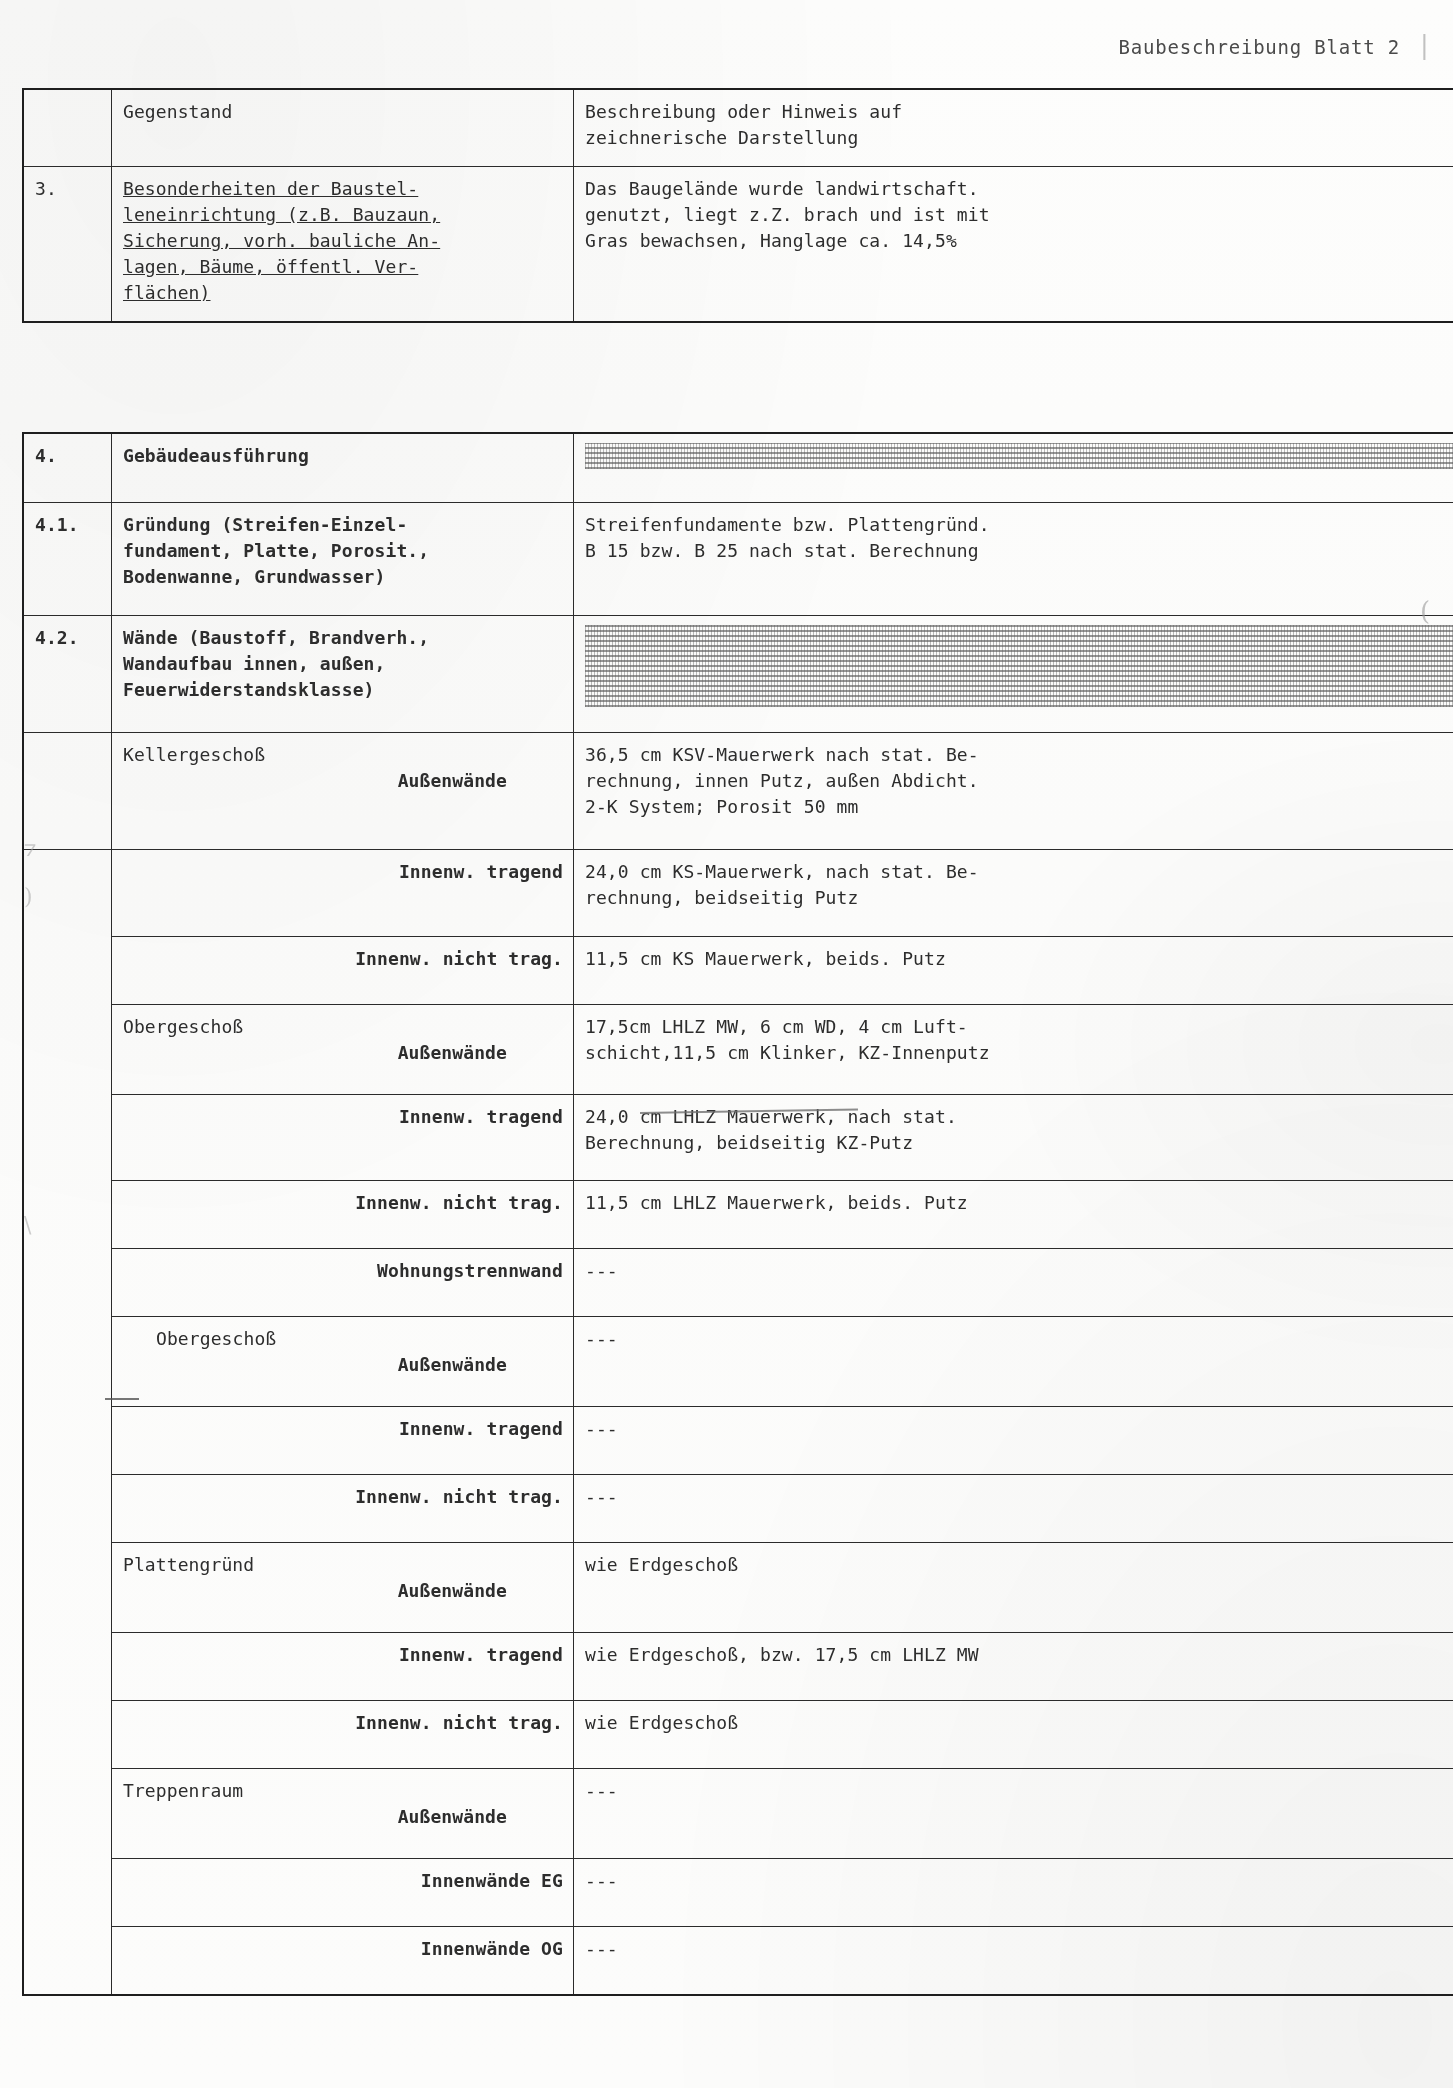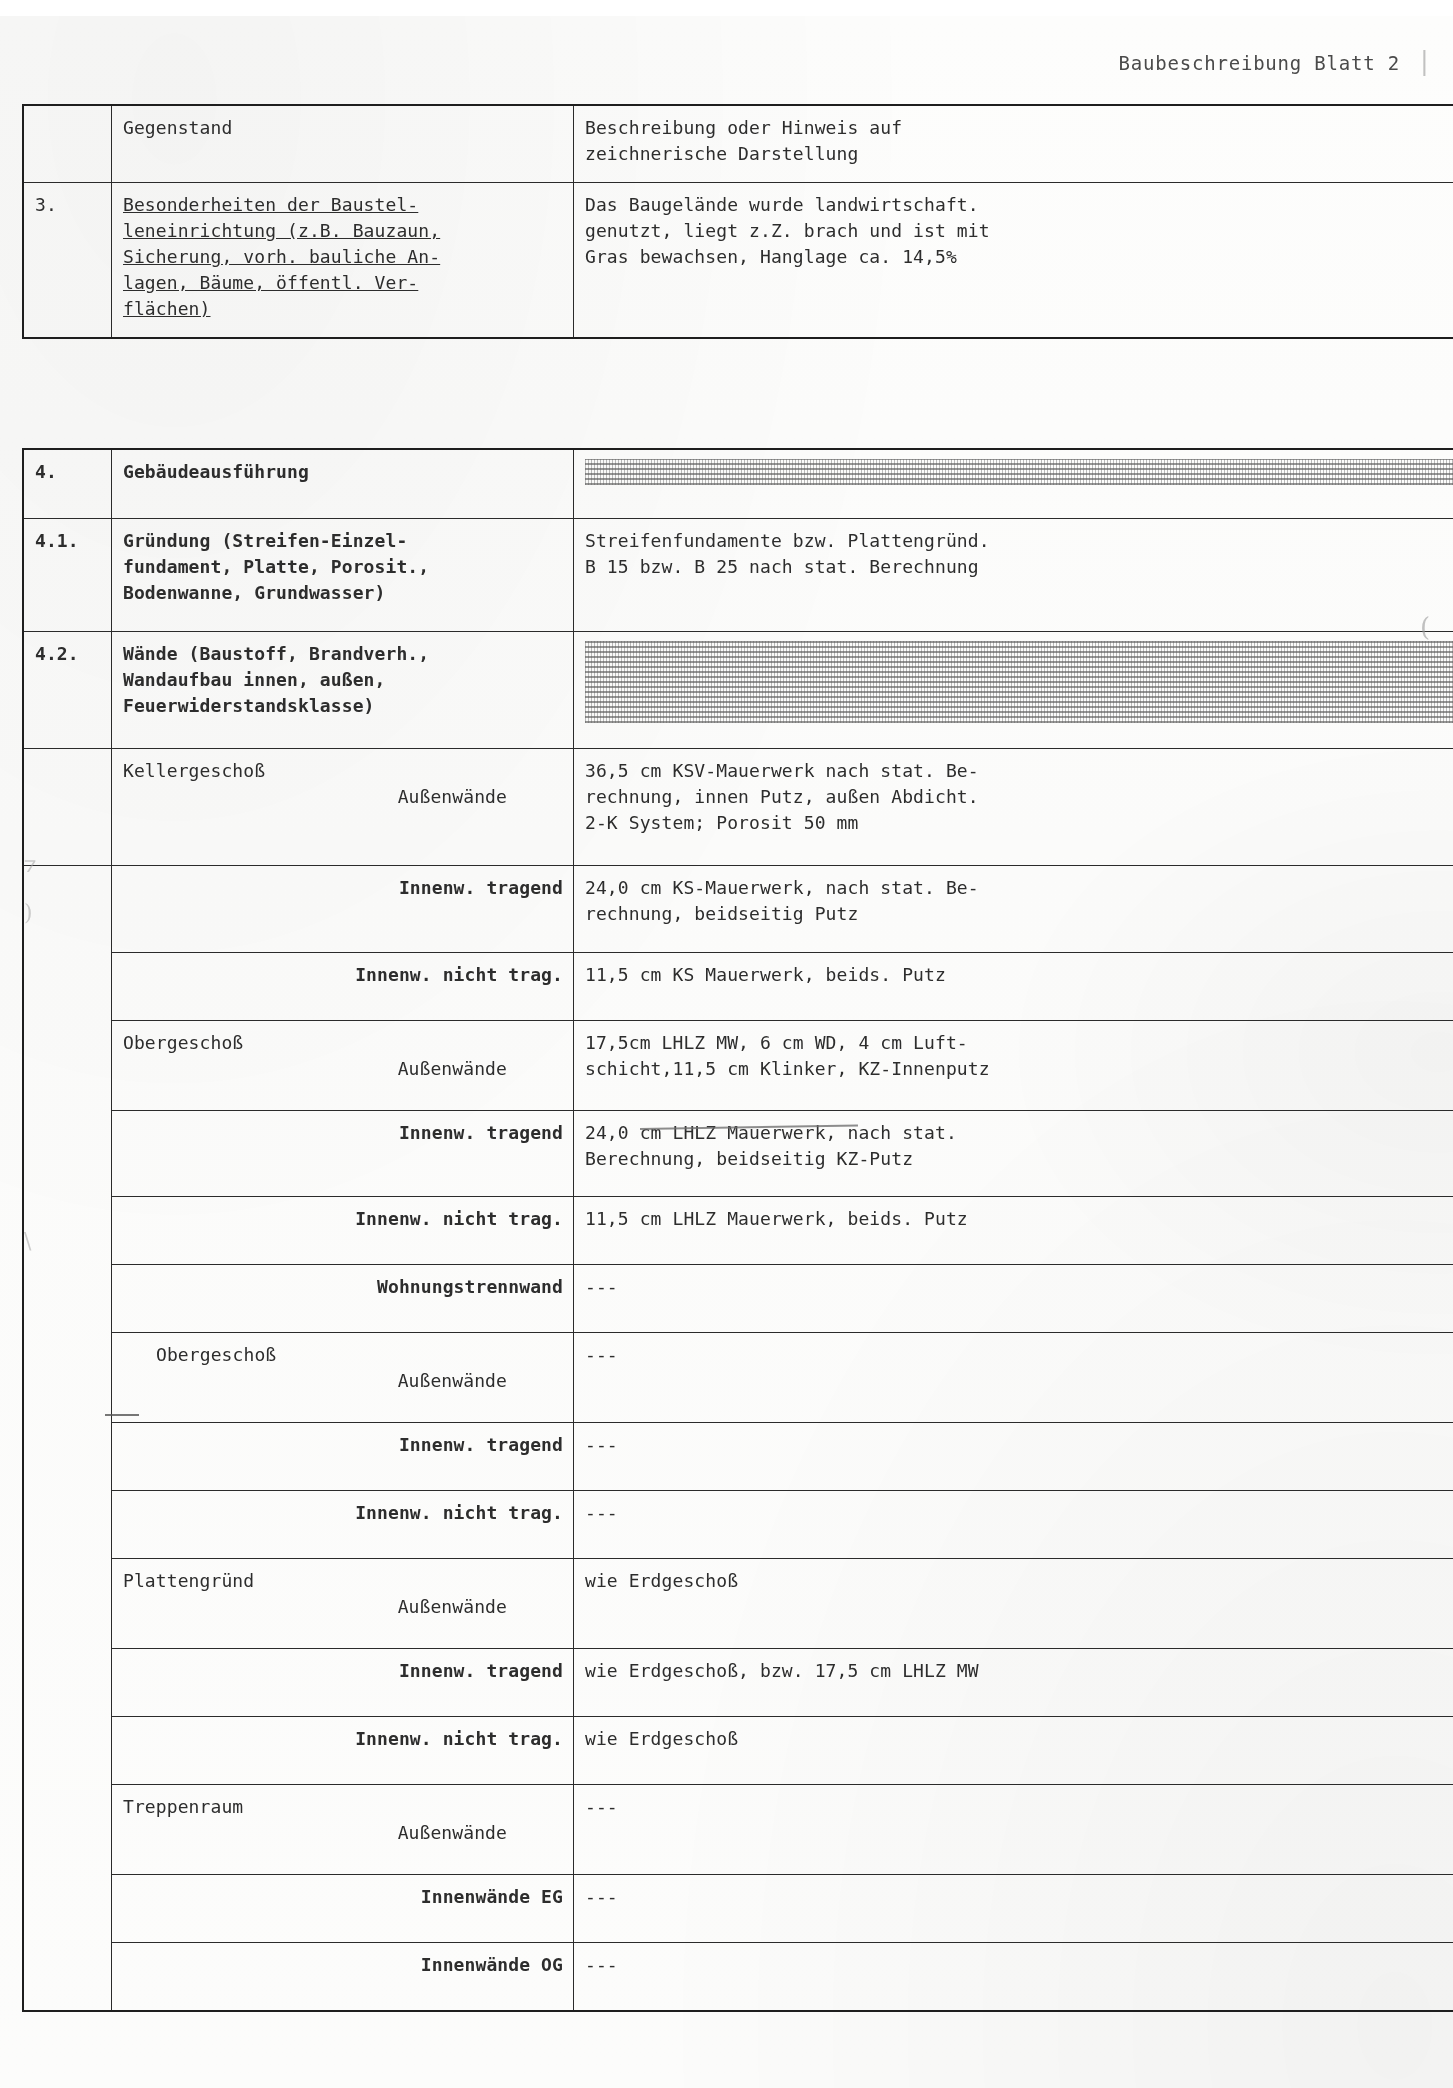--- a/index.html
+++ b/index.html
@@ -15,21 +15,20 @@
     color: #2a2a2a;
     overflow: hidden;
   }
 
   
   .page {
     position: absolute;
     inset: 0;
     background:
       linear-gradient(180deg, #fdfdfc 0%, #fbfbfa 40%, #fcfcfb 100%);
-    margin-top: 16px;
   }
 
   
   .scan-noise {
     position: absolute;
     inset: 0;
     pointer-events: none;
     background:
       radial-gradient(ellipse at 12% 4%, rgba(0,0,0,0.035), rgba(0,0,0,0) 42%),
       radial-gradient(ellipse at 96% 97%, rgba(0,0,0,0.04), rgba(0,0,0,0) 38%),
@@ -71,21 +70,21 @@
 
   
   .nb-top    { border-top: none !important; }
   .nb-bottom { border-bottom: none !important; }
 
   .strong { font-weight: bold; }
   .sub-right-b { text-align: right; padding-right: 4px; font-weight: bold; }
 
   
   .stack-title { display: block; }
-  .stack-sub   { display: block; text-align: right; padding-right: 56px; font-weight: normal; }
+  .stack-sub   { display: block; text-align: right; padding-right: 56px; font-weight: bold; }
 
   
   .hatch {
     display: block;
     width: 100%;
     background-image:
       repeating-linear-gradient(0deg,
         rgba(60,60,60,0.62) 0px,
         rgba(60,60,60,0.62) 2px,
         rgba(255,255,255,0) 2px,

